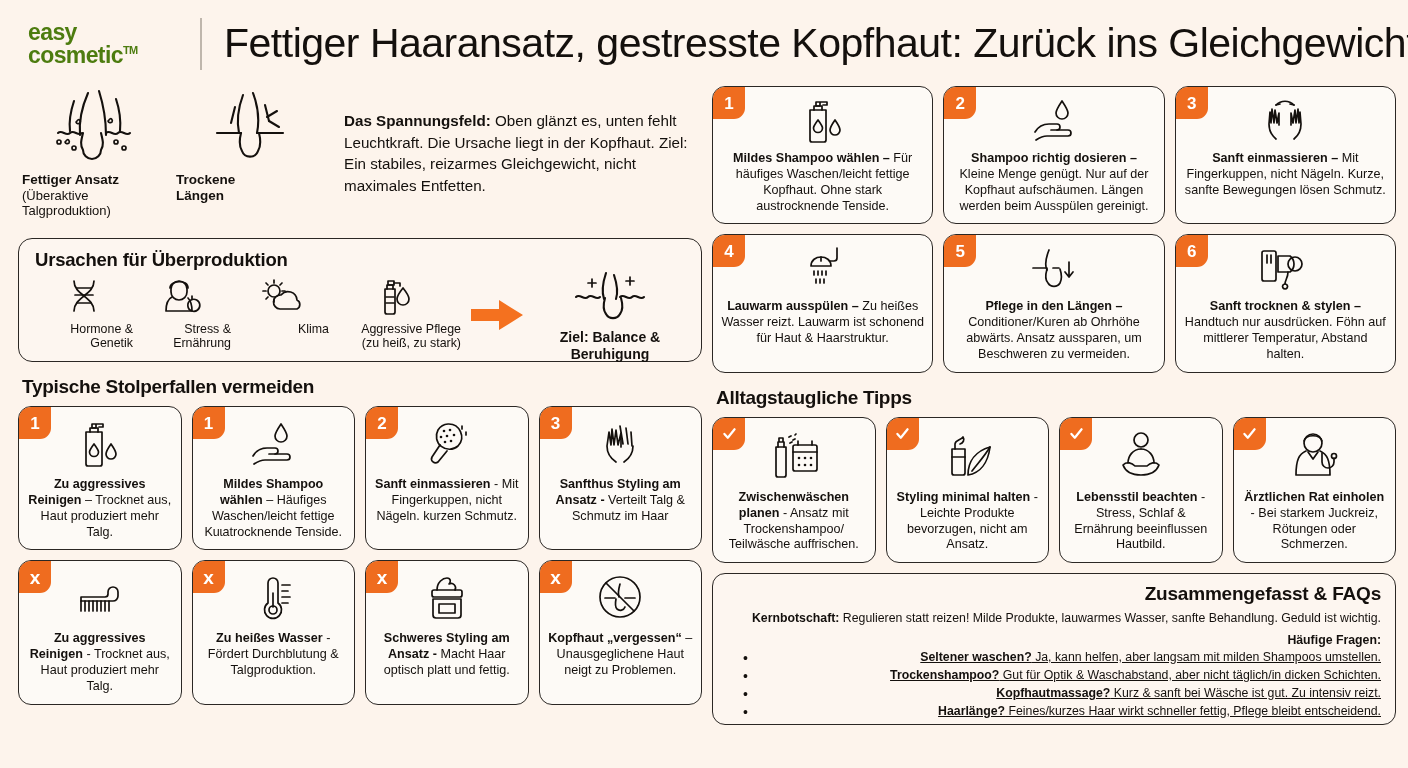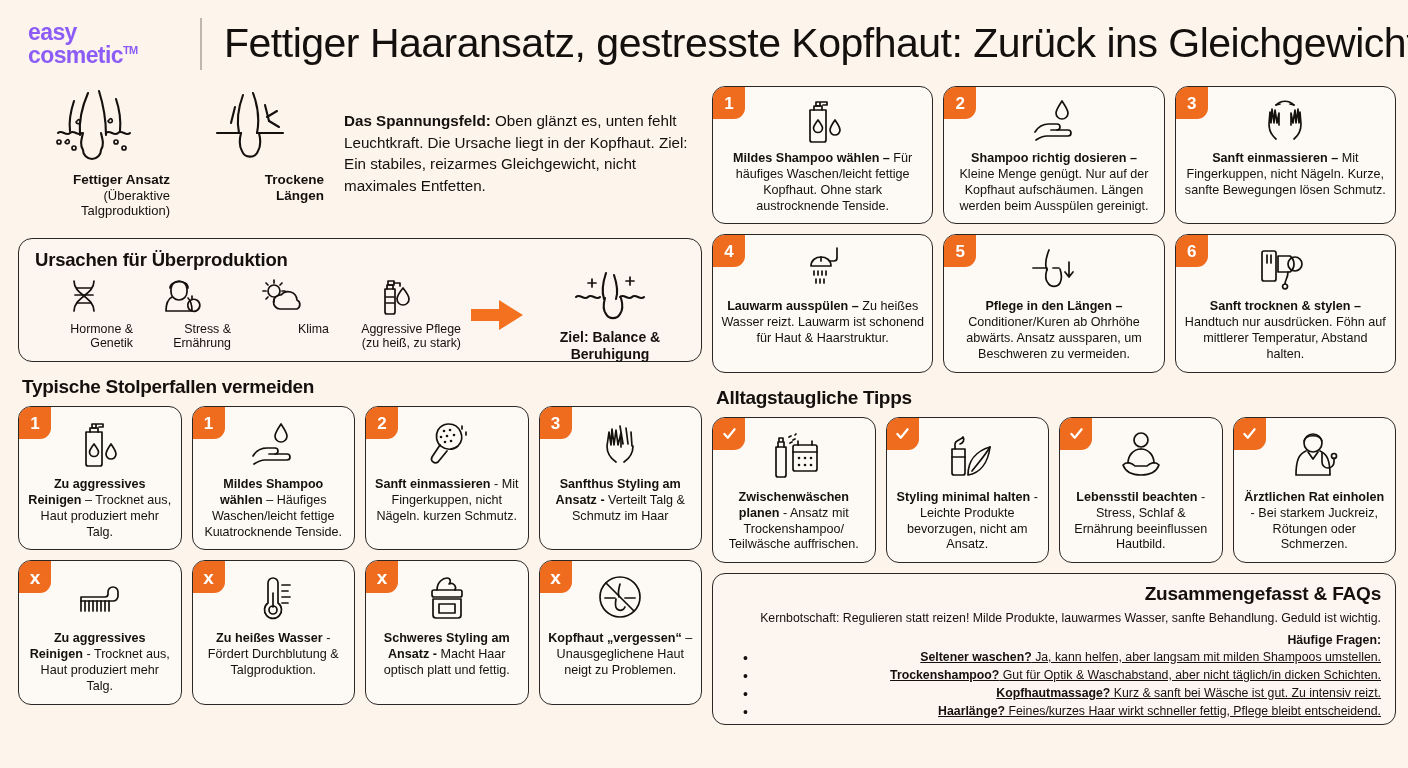--- a/index.html
+++ b/index.html
@@ -15,41 +15,41 @@
     position: relative;
     width: 1408px; height: 768px;
     padding: 14px 18px 10px 18px;
   }
 
   
   .header { display: flex; align-items: center; height: 60px; }
   .logo {
     width: 178px; flex: 0 0 178px;
     font-weight: 800; font-size: 23px; line-height: 0.98;
-    letter-spacing: -0.6px; color: #8b5cf6;
+    letter-spacing: -0.6px; color: #4d7c0f;
     padding-left: 10px;
   }
   .logo .tm { font-size: 11px; vertical-align: super; font-weight: 700; }
   .hdr-divider {
     width: 2px; height: 52px; background: #bfb6ac;
     margin: 0 22px 0 4px; flex: 0 0 2px;
   }
   .title {
     font-size: 41px; font-weight: 400; letter-spacing: -0.5px;
     line-height: 1.05; white-space: nowrap;
   }
 
   
   .main { display: flex; gap: 10px; margin-top: 12px; }
   .col-left  { width: 684px; flex: 0 0 684px; }
   .col-right { width: 684px; flex: 0 0 684px; }
 
   
   .diag { display: flex; align-items: flex-start; gap: 6px; padding: 2px 0 0 4px; height: 152px;}
-  .diag-item { width: 148px; text-align: right; }
+  .diag-item { width: 148px; text-align: left; }
   .diag-icon { height: 72px; display: flex; align-items: center; justify-content: center; }
   .diag-lbl { font-size: 13.5px; font-weight: 800; line-height: 1.18; margin-top: 12px; }
   .diag-sub { font-size: 13px; font-weight: 400; line-height: 1.18; }
   .diag-text {
     flex: 1; font-size: 15.2px; line-height: 1.42; padding: 22px 4px 0 14px;
   }
   .diag-text b { font-weight: 800; }
 
   
   .causes {
@@ -109,21 +109,21 @@
 
   
   .faq {
     border: 1.5px solid #2b2724; border-radius: 13px;
     background: #fdf6f0;
     padding: 9px 14px 10px 16px;
     margin-top: 10px; height: 152px; text-align: right;
   }
   .faq h3 { font-size: 19px; font-weight: 800; letter-spacing: -0.2px; margin-bottom: 5px; }
   .faq p { font-size: 12.3px; line-height: 1.42; }
-  .faq p b { font-weight: 400; }
+  .faq p b { font-weight: 700; }
   .faq .sub { font-weight: 800; font-size: 12.3px; margin-top: 5px; }
   .faq ul { list-style: none; margin-top: 2px; padding-left: 14px; }
   .faq li { font-size: 12.3px; line-height: 1.46; position: relative; padding-left: 12px; text-decoration: underline; }
   .faq li::before {
     content: "\2022"; position: absolute; left: 0; top: -1px; font-size: 14px;
   }
   .faq li b { font-weight: 800; }
 
   svg { display: block; }
   .ln { fill: none; stroke: #14100d; stroke-width: 2.1; stroke-linecap: round; stroke-linejoin: round; }

